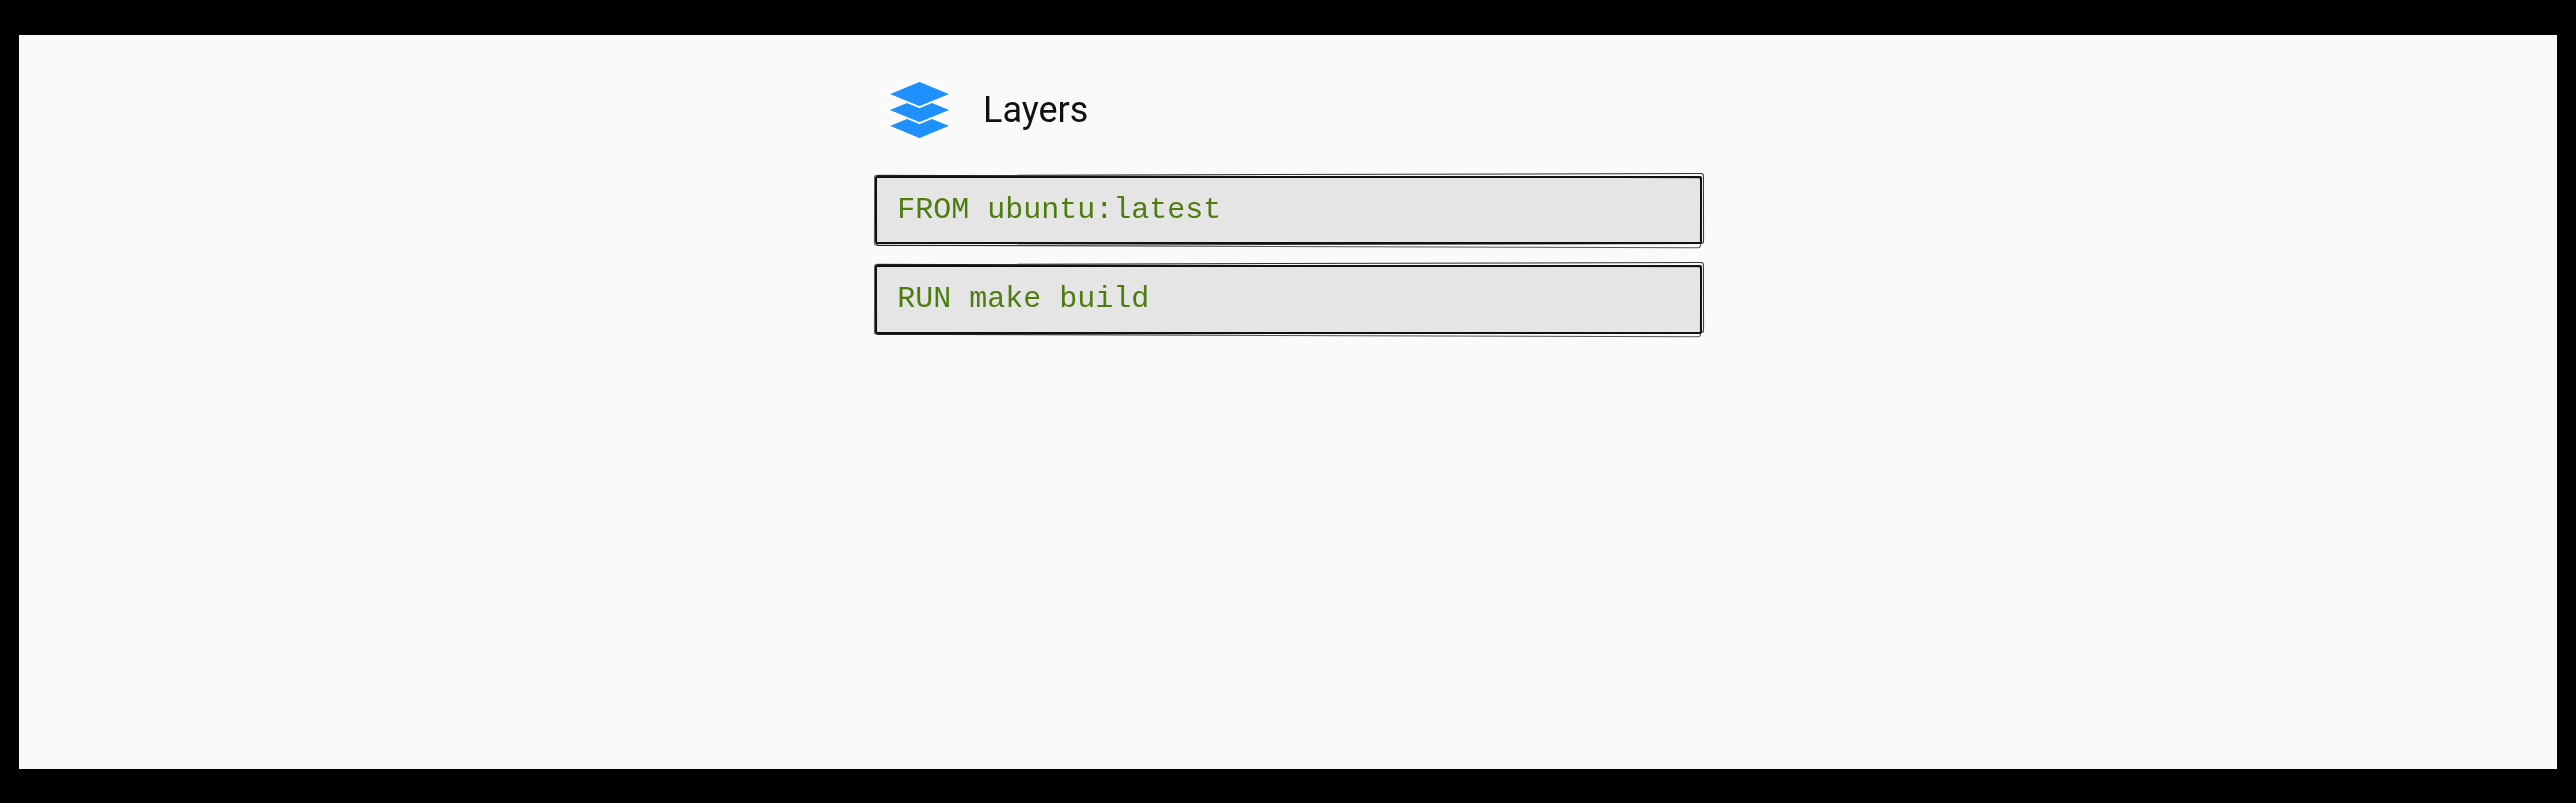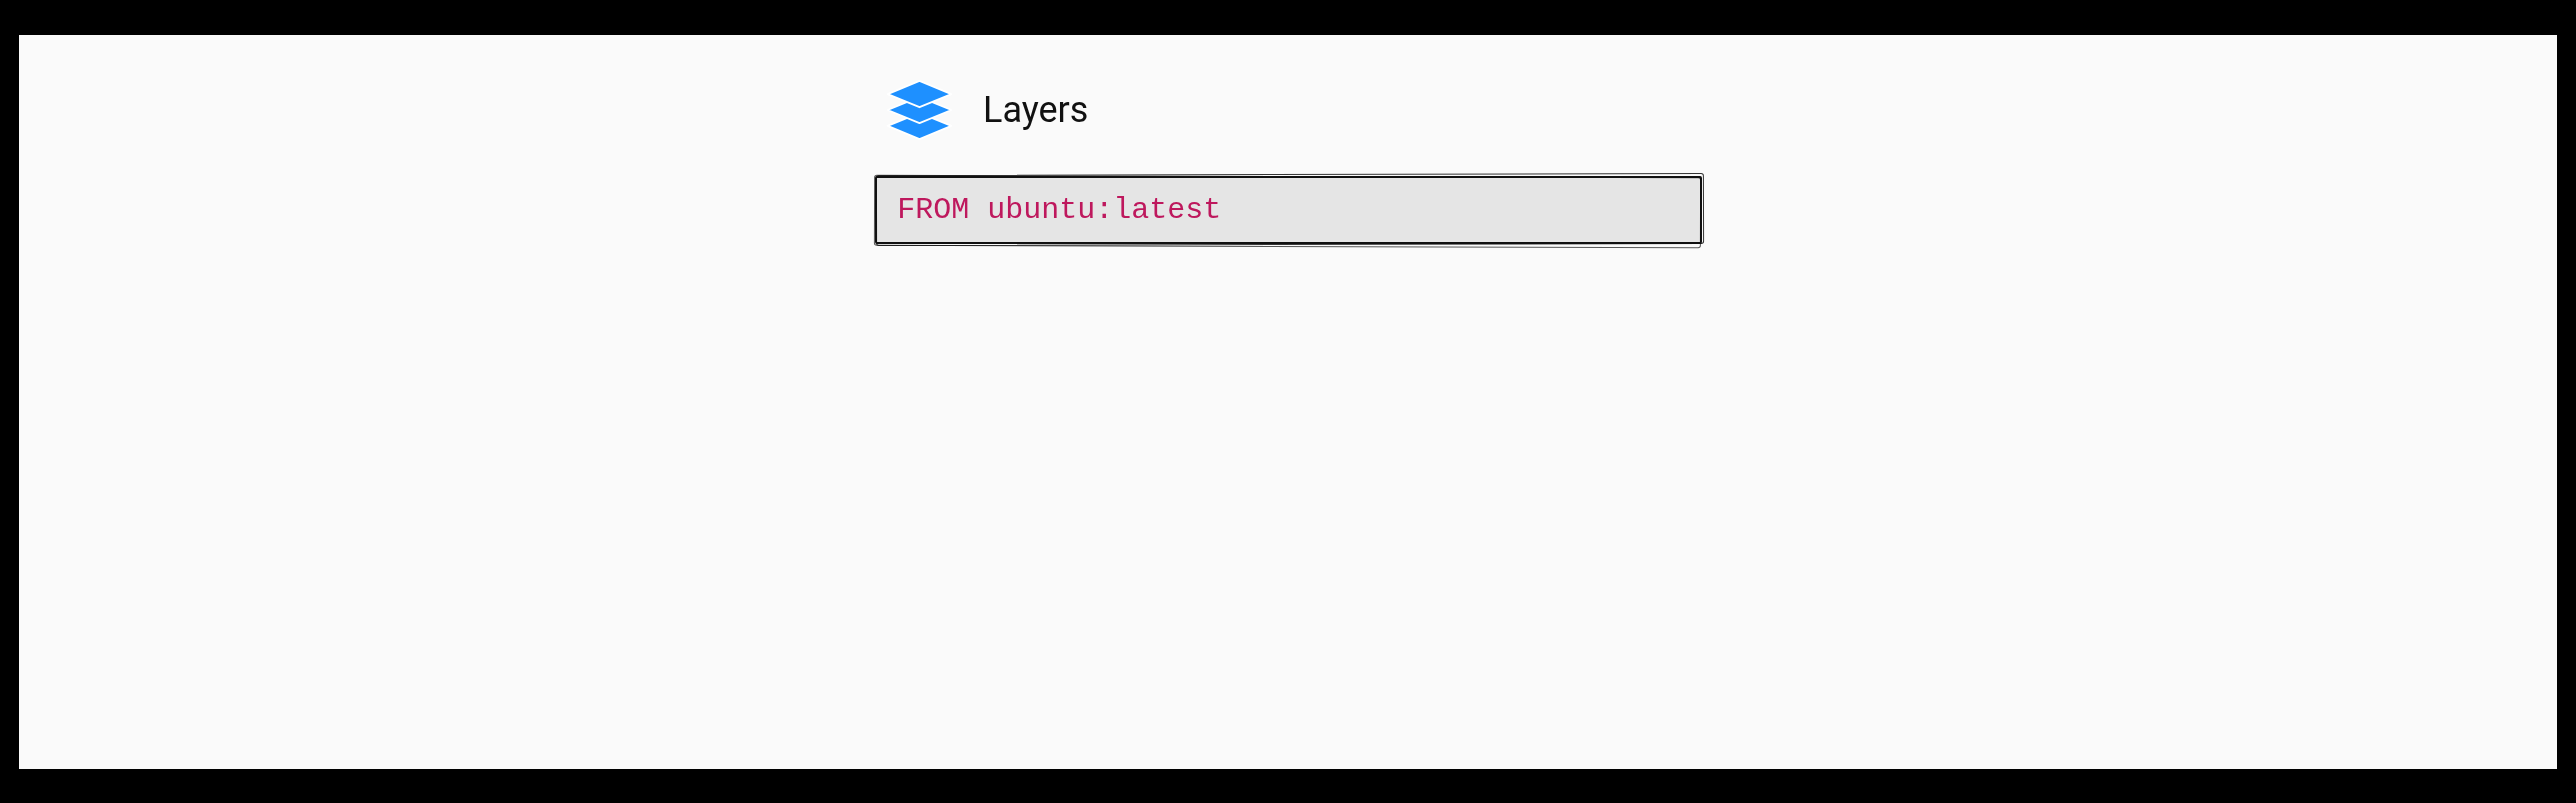--- a/index.html
+++ b/index.html
@@ -53,21 +53,21 @@
   .layer {
     position: relative;
     background: #e5e5e5;
     border: 2.8px solid #111;
     border-radius: 1.9px;
     padding: 12.2px 20.7px;
     font-family: "SFMono-Regular", Consolas, "Liberation Mono", Menlo, monospace;
     font-size: 30px;
     line-height: 1.35;
     white-space: pre;
-    color: #be185d;
+    color: #4d7c0f;
   }
   
   .layer::before,
   .layer::after {
     content: "";
     position: absolute;
     border: 1.9px solid #111;
     border-radius: 2.8px;
     pointer-events: none;
   }
@@ -96,17 +96,18 @@
             <polygon points="40,21 6,35 40,49 74,35"></polygon>
             <polygon points="40,4 6,18 40,32 74,18"></polygon>
           </g>
         </svg>
       </div>
       <div class="header-label">Layers</div>
     </div>
 
     <div class="stack">
       <div class="layer">FROM ubuntu:latest</div>
+      <div class="layer">RUN make build</div>
     </div>
 
   </div>
 </div>
 
 
 </body></html>

